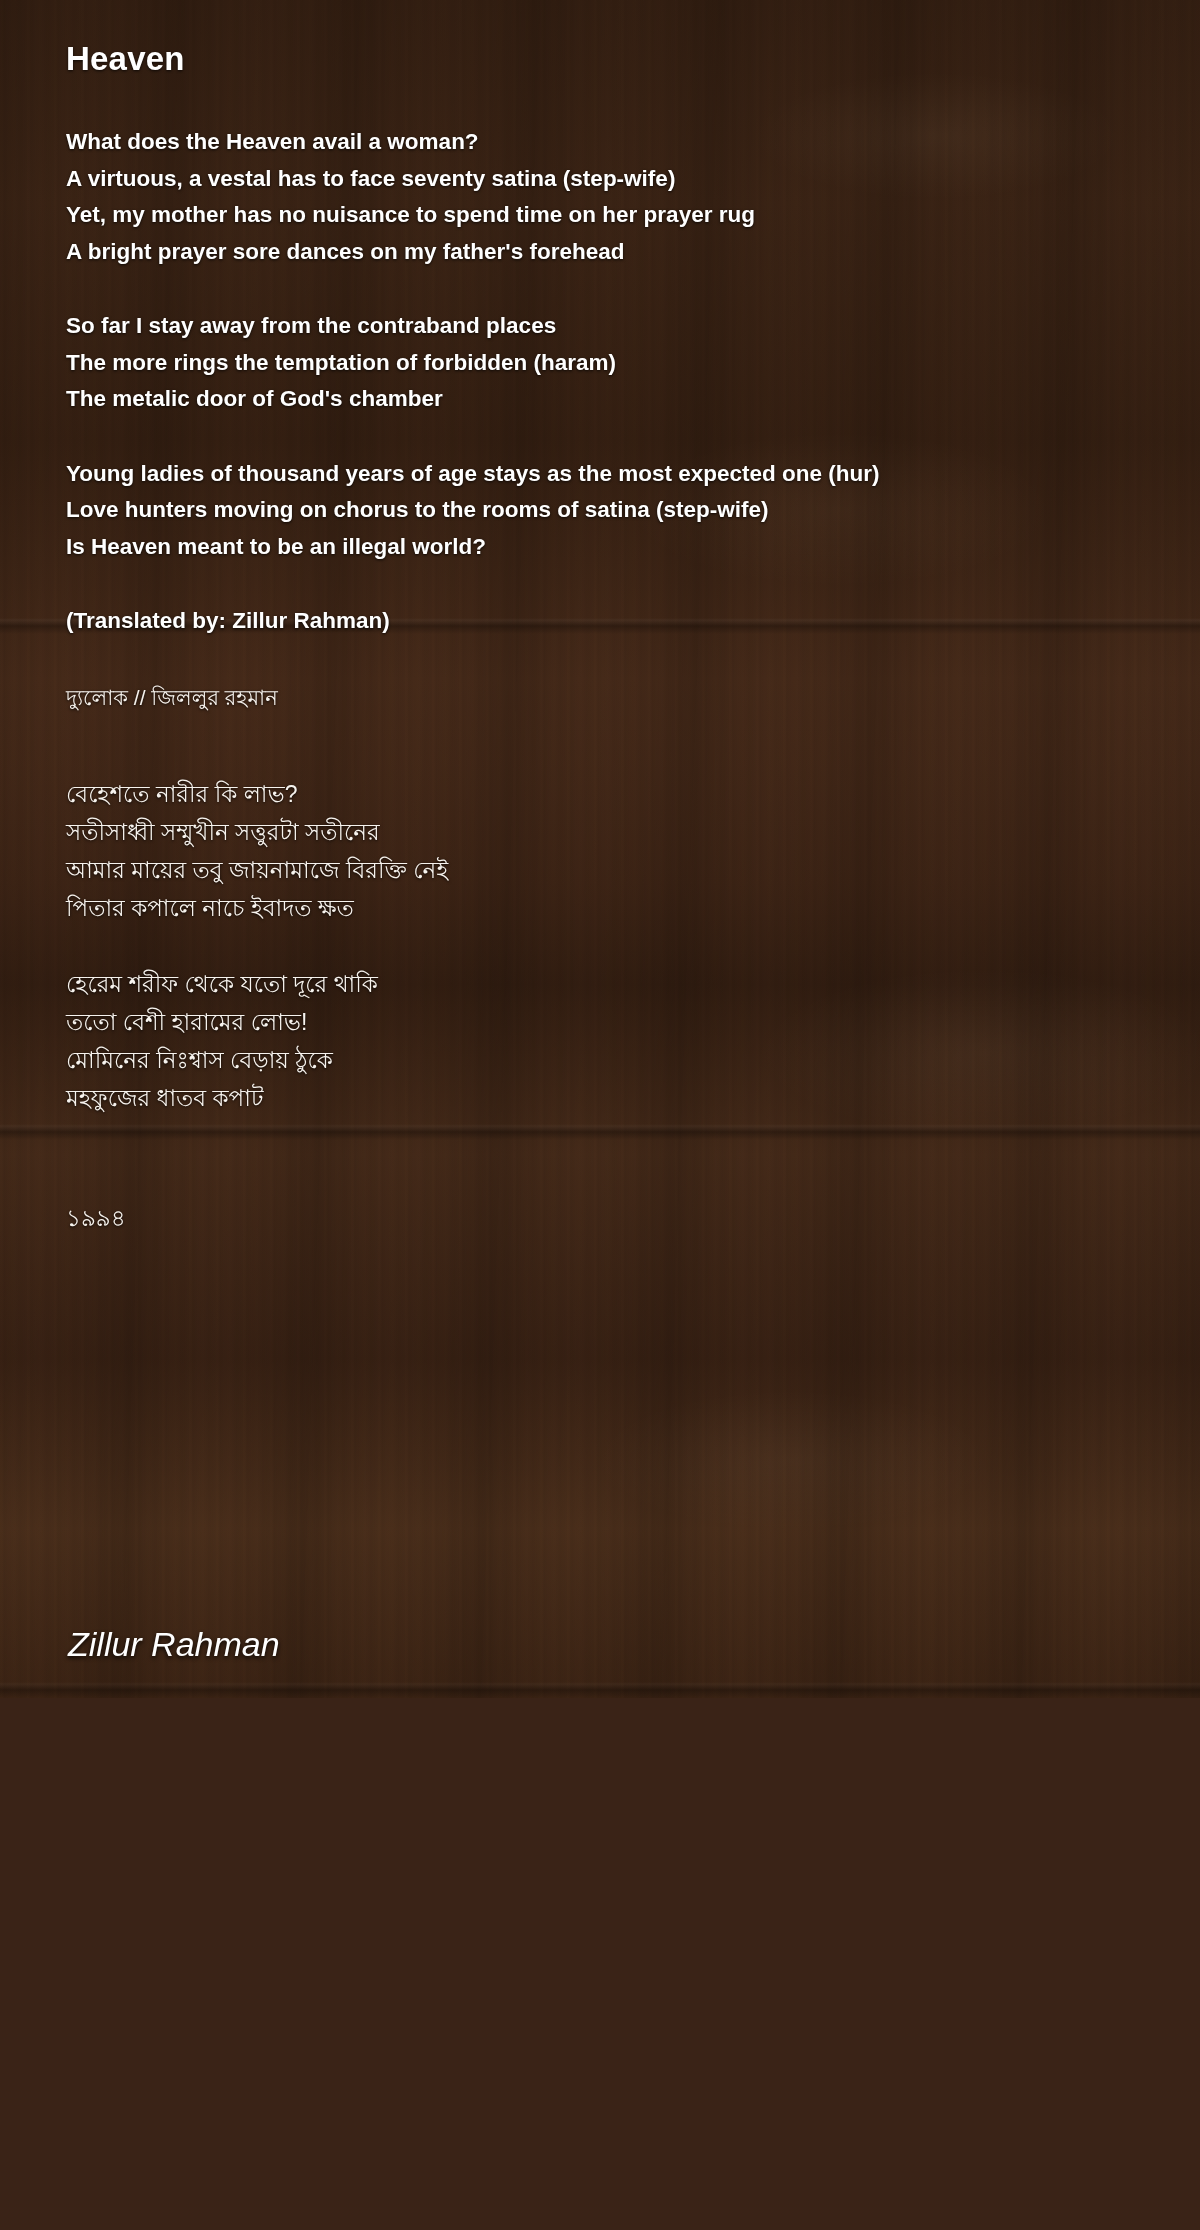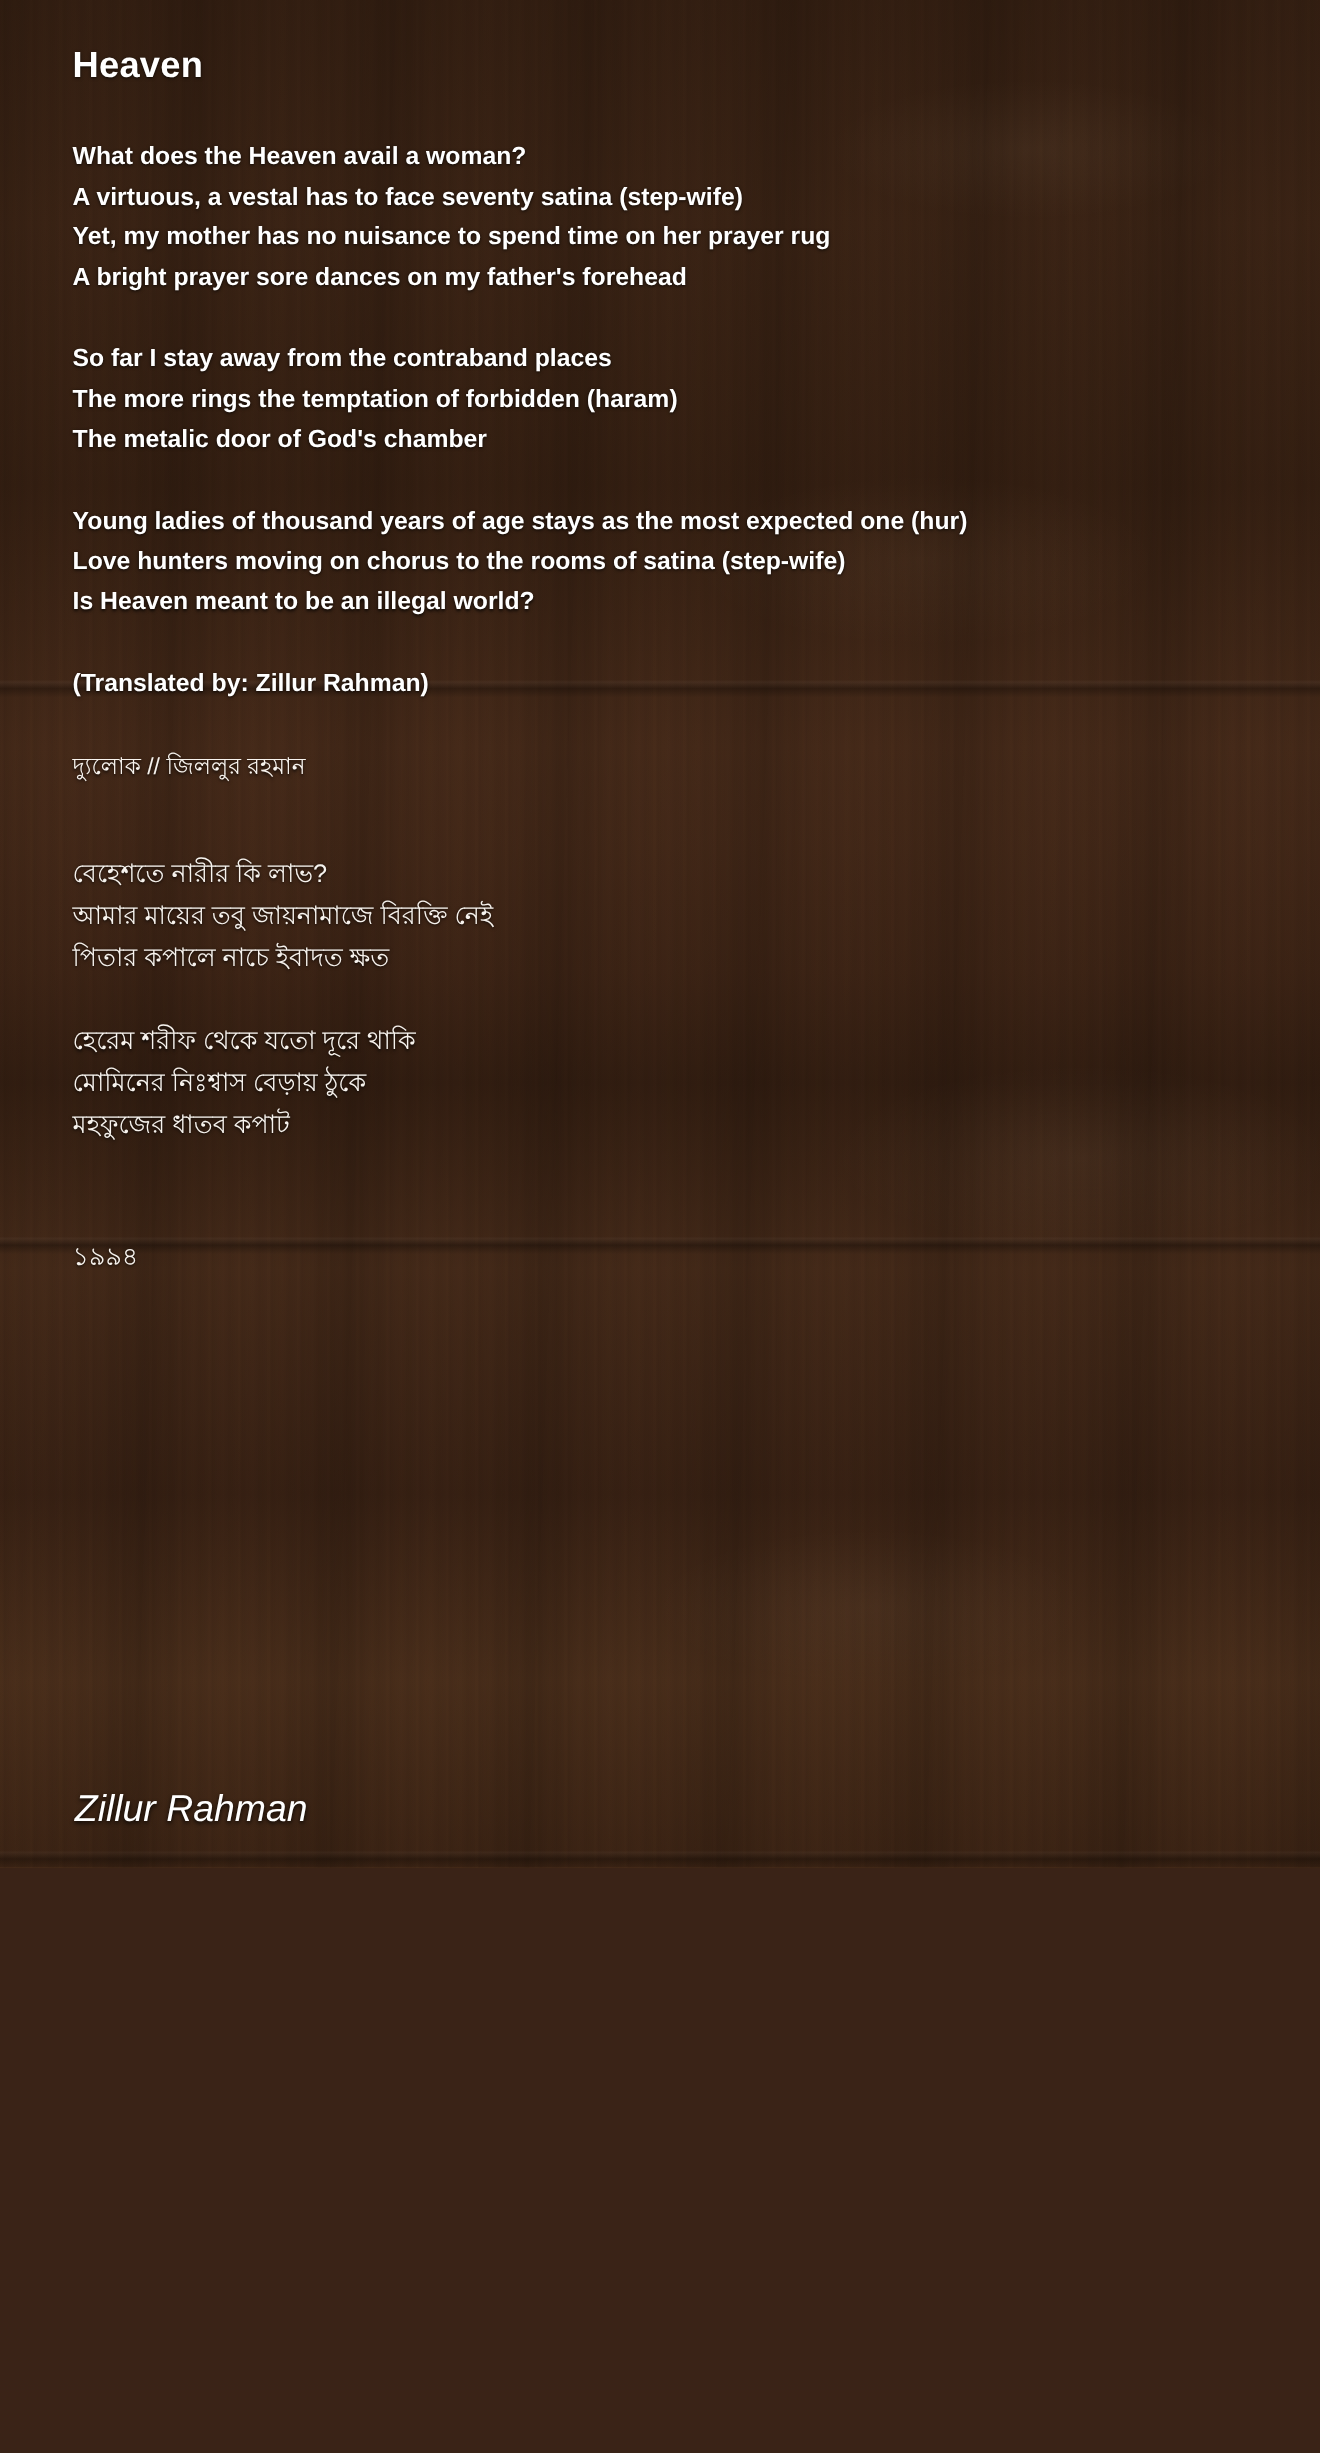--- a/index.html
+++ b/index.html
@@ -183,26 +183,28 @@
     </div>
 
     <div class="stanza">
       <div class="bn bn-head">দ্যুলোক // জিললুর রহমান</div>
     </div>
 
     <div class="spacer-sm"></div>
 
     <div class="stanza">
       <div class="bn">বেহেশতে নারীর কি লাভ?</div>
+      <div class="bn">সতীসাধ্বী সম্মুখীন সত্তুরটা সতীনের</div>
       <div class="bn">আমার মায়ের তবু জায়নামাজে বিরক্তি নেই</div>
       <div class="bn">পিতার কপালে নাচে ইবাদত ক্ষত</div>
     </div>
 
     <div class="stanza">
       <div class="bn">হেরেম শরীফ থেকে যতো দূরে থাকি</div>
+      <div class="bn">ততো বেশী হারামের লোভ!</div>
       <div class="bn">মোমিনের নিঃশ্বাস বেড়ায় ঠুকে</div>
       <div class="bn">মহফুজের ধাতব কপাট</div>
     </div>
 
     <div class="spacer-sm"></div>
 
 
     <div class="spacer-sm"></div>
 
     <div class="stanza">

